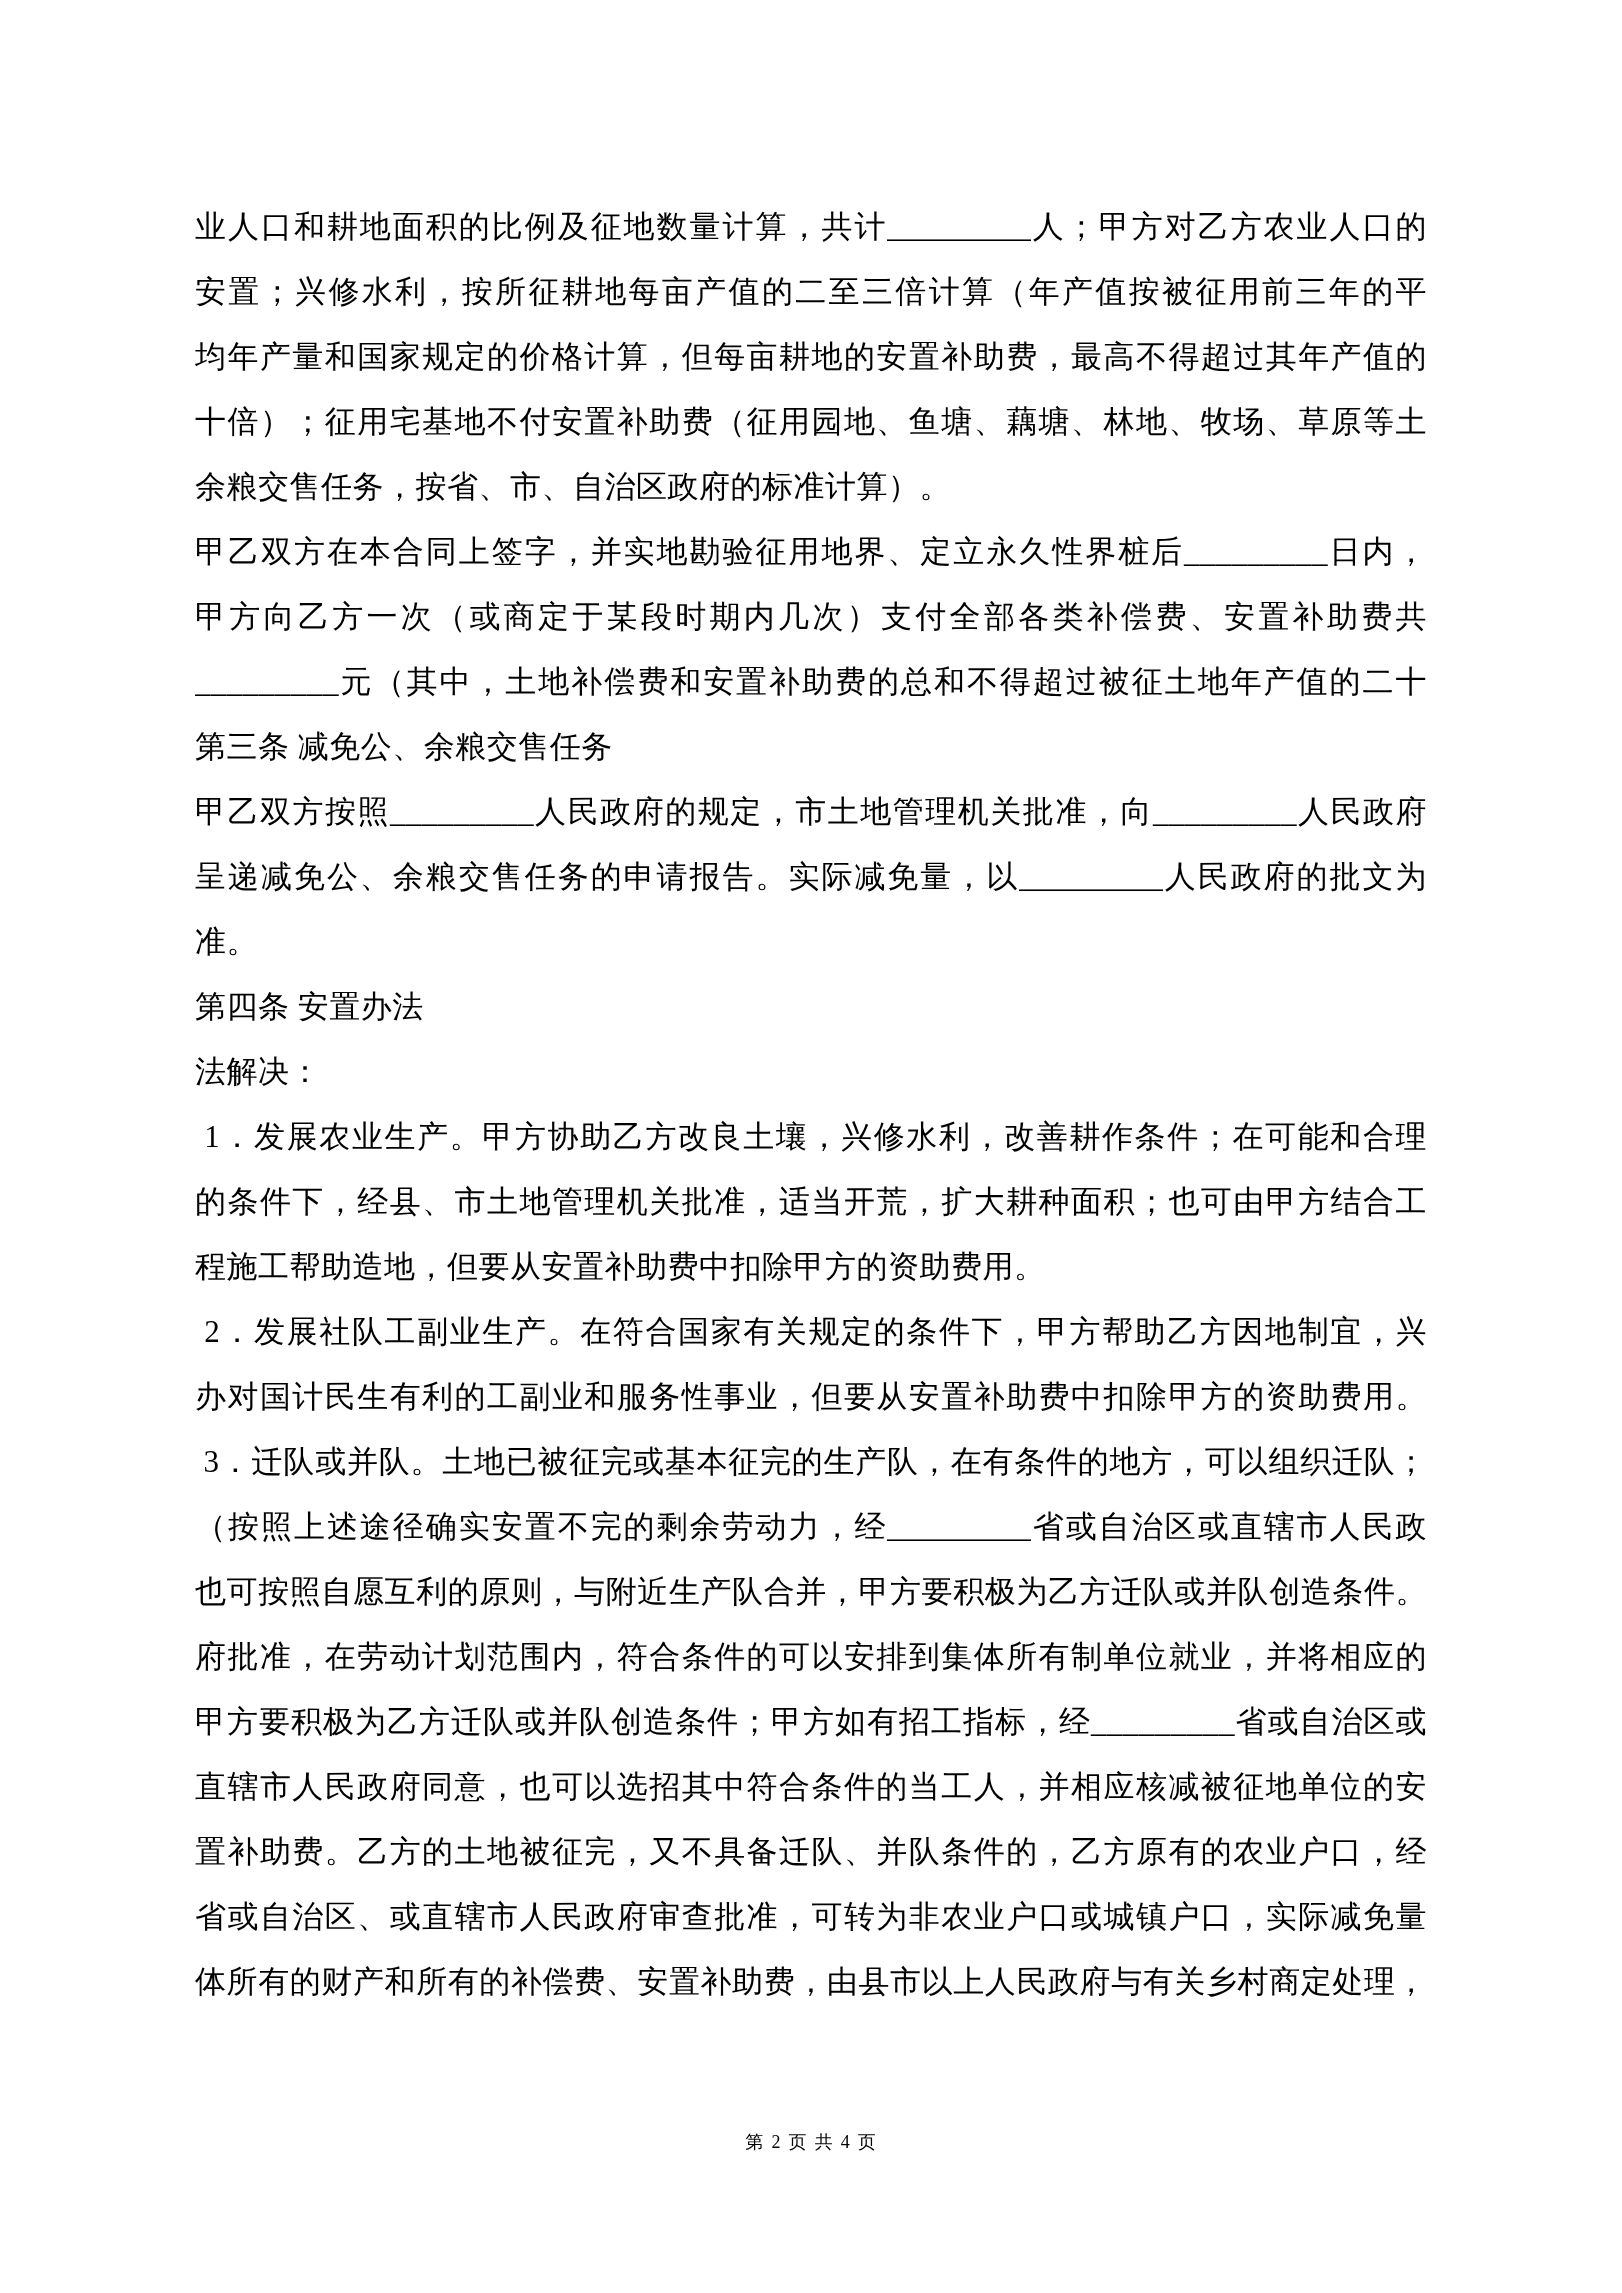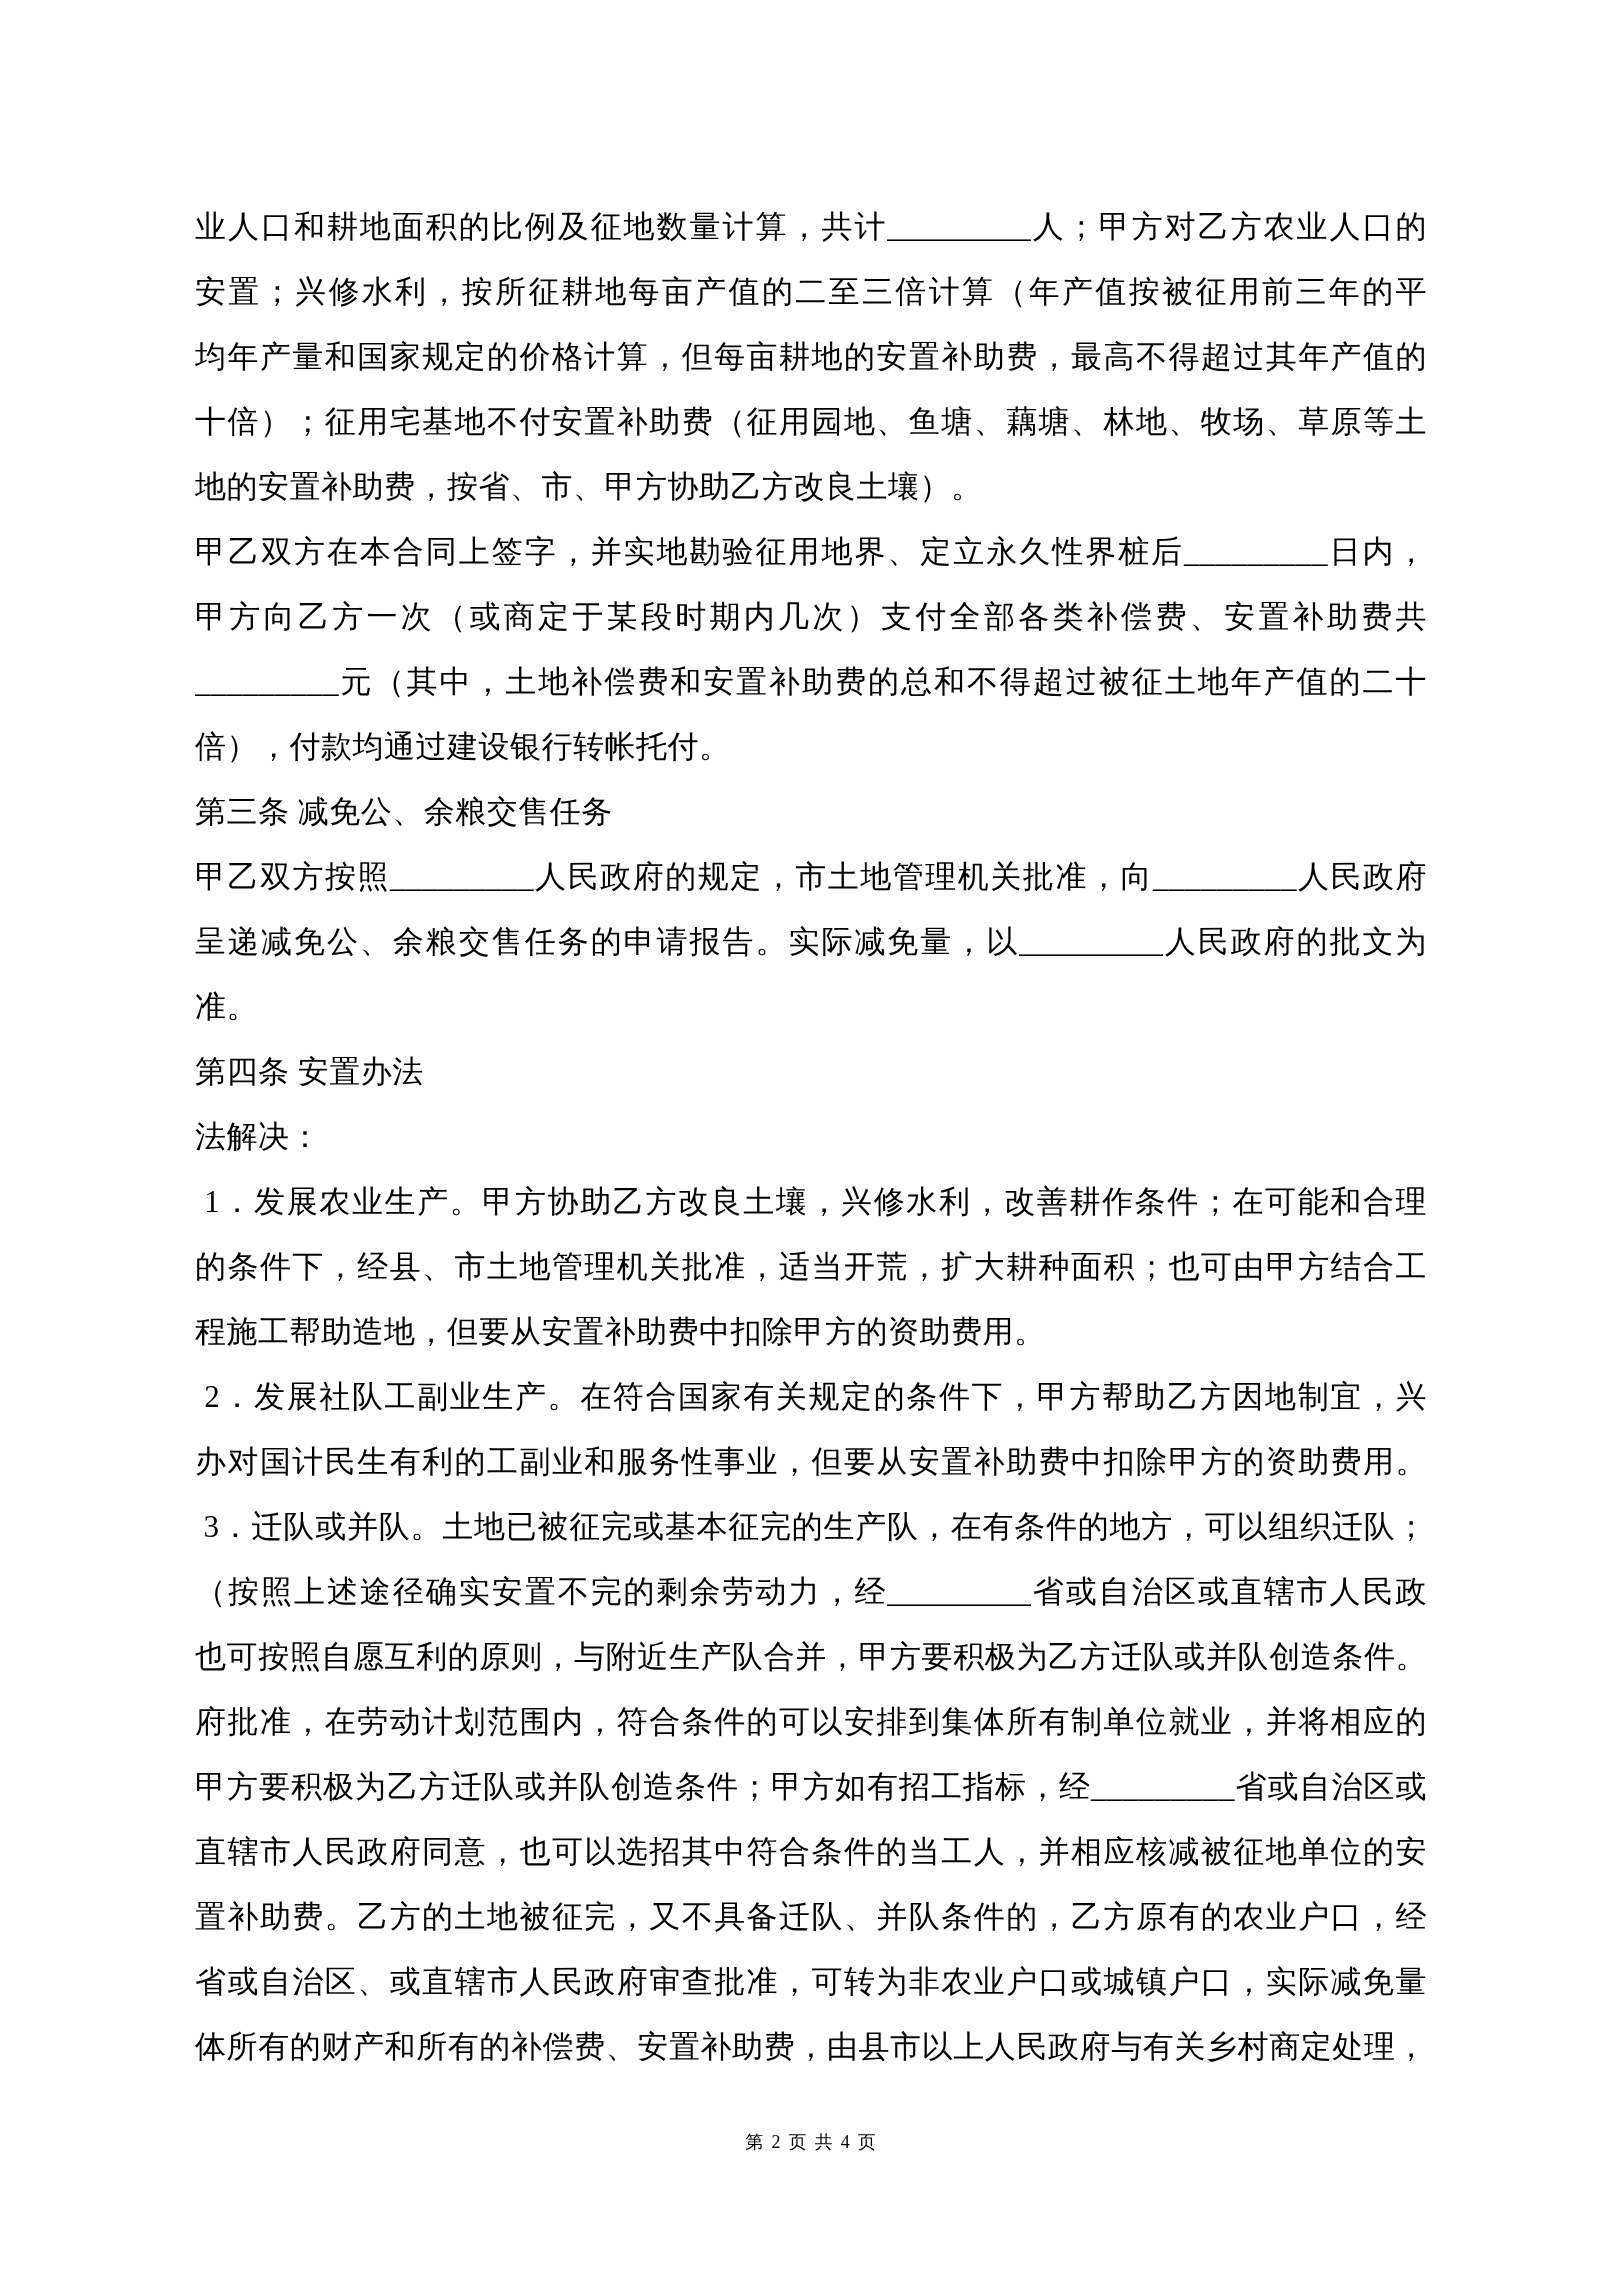--- a/index.html
+++ b/index.html
@@ -50,25 +50,24 @@
 </style>
 </head>
 <body>
 
 <div class="page">
   <div class="body-text">
     <div class="line j">业人口和耕地面积的比例及征地数量计算，共计_________人；甲方对乙方农业人口的</div>
     <div class="line j">安置；兴修水利，按所征耕地每亩产值的二至三倍计算（年产值按被征用前三年的平</div>
     <div class="line j">均年产量和国家规定的价格计算，但每亩耕地的安置补助费，最高不得超过其年产值的</div>
     <div class="line j">十倍）；征用宅基地不付安置补助费（征用园地、鱼塘、藕塘、林地、牧场、草原等土</div>
-    <div class="line l">地的安置补助费，按省、市、甲方协助乙方改良土壤）。</div>
+    <div class="line l">余粮交售任务，按省、市、自治区政府的标准计算）。</div>
     <div class="line j">甲乙双方在本合同上签字，并实地勘验征用地界、定立永久性界桩后_________日内，</div>
     <div class="line j">甲方向乙方一次（或商定于某段时期内几次）支付全部各类补偿费、安置补助费共</div>
     <div class="line j">_________元（其中，土地补偿费和安置补助费的总和不得超过被征土地年产值的二十</div>
-    <div class="line l">倍），付款均通过建设银行转帐托付。</div>
     <div class="line l">第三条 减免公、余粮交售任务</div>
     <div class="line j">甲乙双方按照_________人民政府的规定，市土地管理机关批准，向_________人民政府</div>
     <div class="line j">呈递减免公、余粮交售任务的申请报告。实际减免量，以_________人民政府的批文为</div>
     <div class="line l">准。</div>
     <div class="line l">第四条 安置办法</div>
     <div class="line l">法解决：</div>
     <div class="line j">&nbsp;1．发展农业生产。甲方协助乙方改良土壤，兴修水利，改善耕作条件；在可能和合理</div>
     <div class="line j">的条件下，经县、市土地管理机关批准，适当开荒，扩大耕种面积；也可由甲方结合工</div>
     <div class="line l">程施工帮助造地，但要从安置补助费中扣除甲方的资助费用。</div>
     <div class="line j">&nbsp;2．发展社队工副业生产。在符合国家有关规定的条件下，甲方帮助乙方因地制宜，兴</div>

